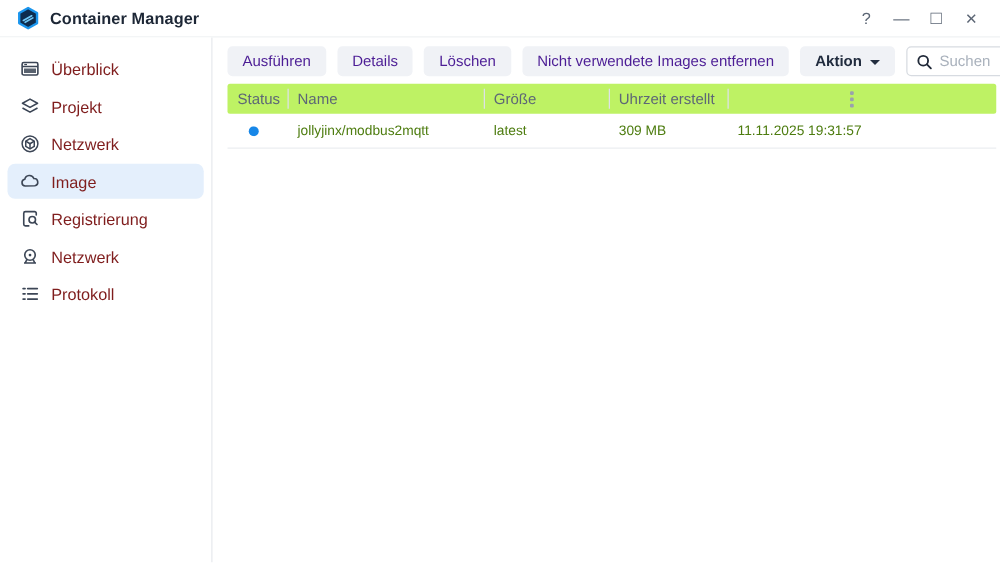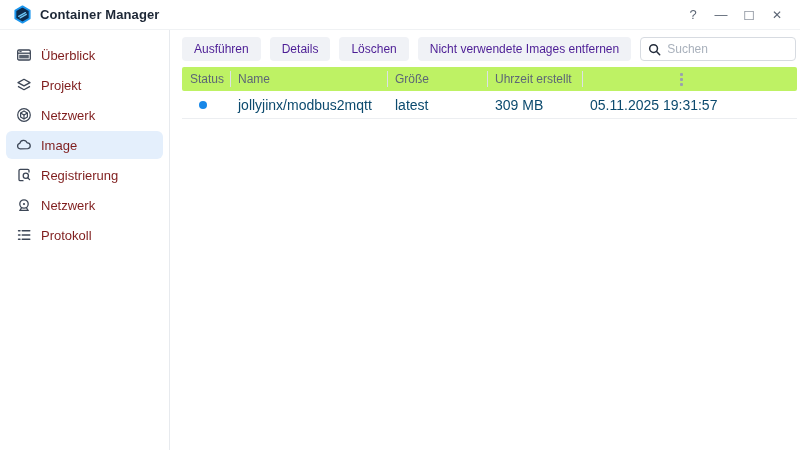--- a/index.html
+++ b/index.html
@@ -93,21 +93,21 @@
   }
   .t-head {
     height: 24px; background: #bef264; border-radius: 2px;
     color: #5d6776; font-size: 12px;
   }
   .t-head .t-cell { position: relative; height: 24px; display: flex; align-items: center; padding: 0 8px; cursor: pointer; }
   .t-head .t-cell + .t-cell::before {
     content: ""; position: absolute; left: 0; top: 4px; bottom: 4px;
     width: 1px; background: #dde1e6;
   }
-  .t-body-row { height: 28px; border-bottom: 1px solid #eceef1; font-size: 14px; color: #0c4a6e; cursor: pointer; }
+  .t-body-row { height: 28px; border-bottom: 1px solid #eceef1; font-size: 11px; color: #4d7c0f; cursor: pointer; }
   .t-body-row .t-cell { padding: 0 8px; display: flex; align-items: center; overflow: hidden; white-space: nowrap; }
   .status-dot { width: 8px; height: 8px; border-radius: 50%; background: #1787e8; margin-left: 9px; }
   .kebab-cell { display: flex; align-items: center; justify-content: center; height: 24px; }
   .kebab-icon { display: flex; flex-direction: column; gap: 2px; cursor: pointer; }
   .kebab-icon i { width: 3px; height: 3px; background: #9aa2ad; border-radius: 1px; display: block; }
 </style>
 </head>
 <body>
 
 <div class="window">
@@ -206,20 +206,24 @@
       </div>
     </nav>
 
     <div class="main">
 
       <div class="toolbar">
         <button class="tb-btn" disabled="">Ausführen</button>
         <button class="tb-btn" disabled="">Details</button>
         <button class="tb-btn" disabled="">Löschen</button>
         <button class="tb-btn" disabled="">Nicht verwendete Images entfernen</button>
+        <button class="tb-btn enabled">
+          <span>Aktion</span>
+          <span class="caret"></span>
+        </button>
         <span class="toolbar-spacer"></span>
         <div class="search-box">
           <span class="search-icon">
             <svg viewBox="0 0 14 14" fill="none" stroke="currentColor" stroke-width="1.6" stroke-linecap="round">
               <circle cx="6" cy="6" r="4.2"></circle>
               <line x1="9.2" y1="9.2" x2="12.6" y2="12.6"></line>
             </svg>
           </span>
           <input class="search-input" type="text" placeholder="Suchen" style="">
         </div>
@@ -240,20 +244,20 @@
           </div>
         </div>
 
         <div class="t-row t-body-row">
           <div class="t-cell">
             <span class="status-dot" style="background: rgb(23, 135, 232);"></span>
           </div>
           <div class="t-cell">jollyjinx/modbus2mqtt</div>
           <div class="t-cell">latest</div>
           <div class="t-cell">309 MB</div>
-          <div class="t-cell">05.11.2025 19:31:57</div>
+          <div class="t-cell">11.11.2025 19:31:57</div>
           <div class="t-cell"></div>
         </div>
       </div>
 
     </div>
   </div>
 </div>
 
 </body></html>

